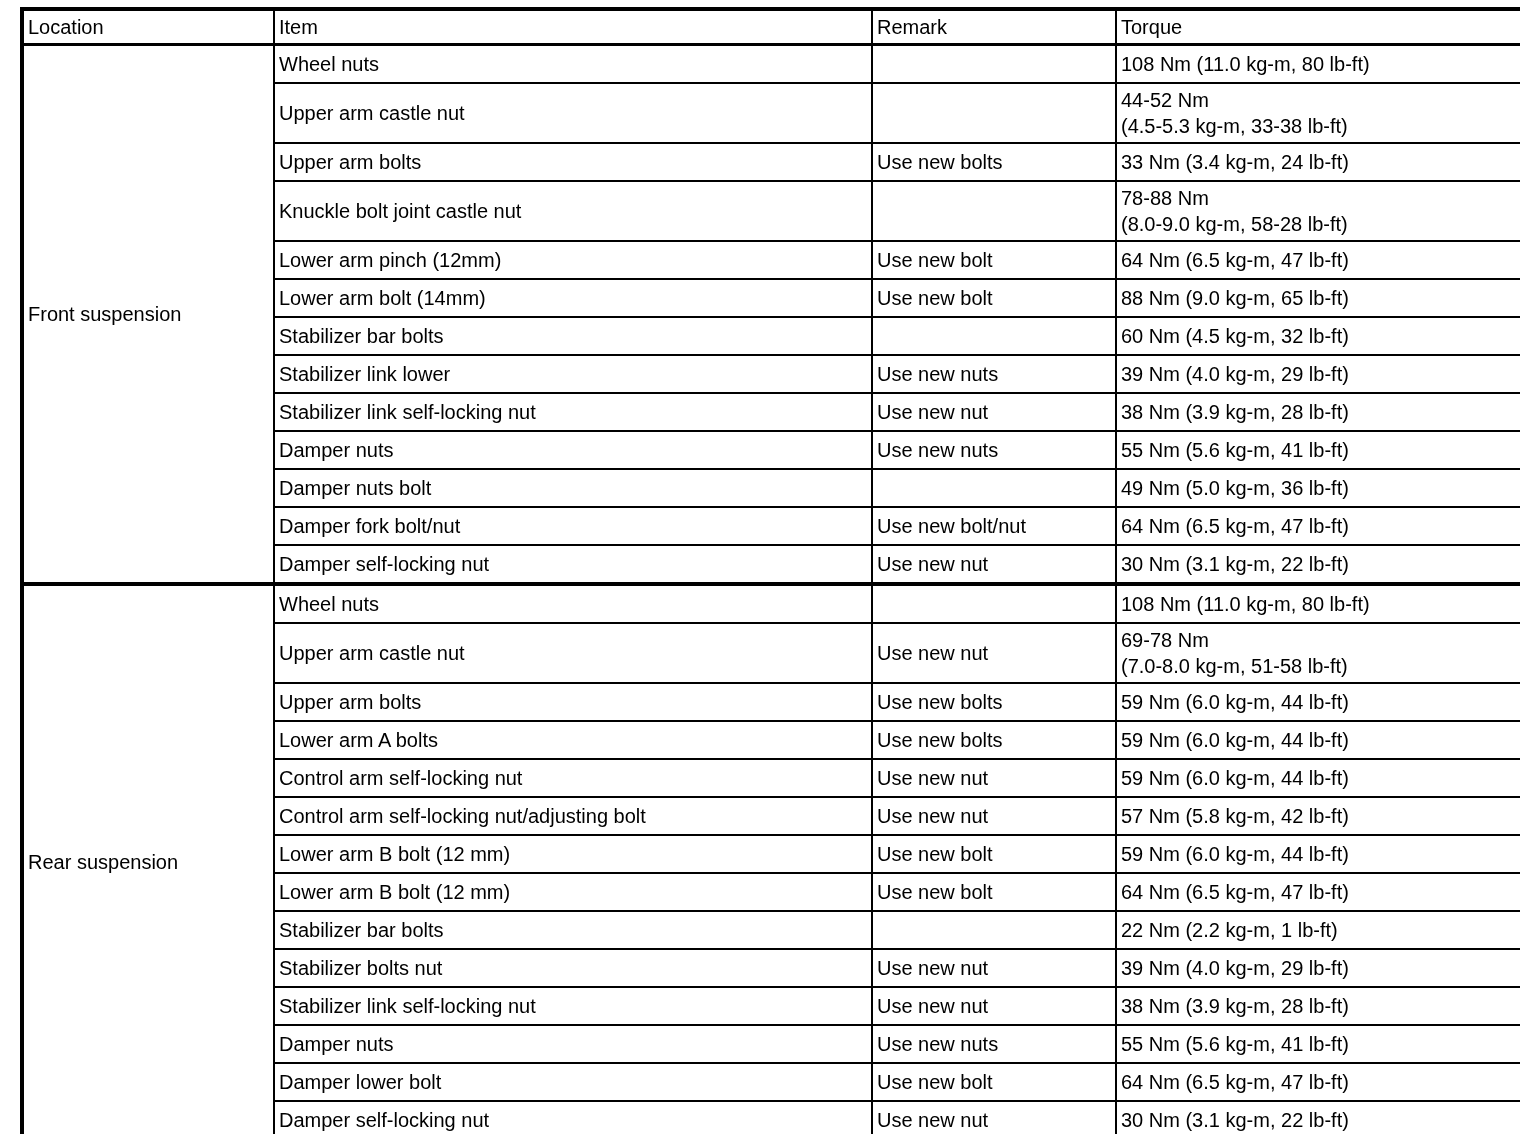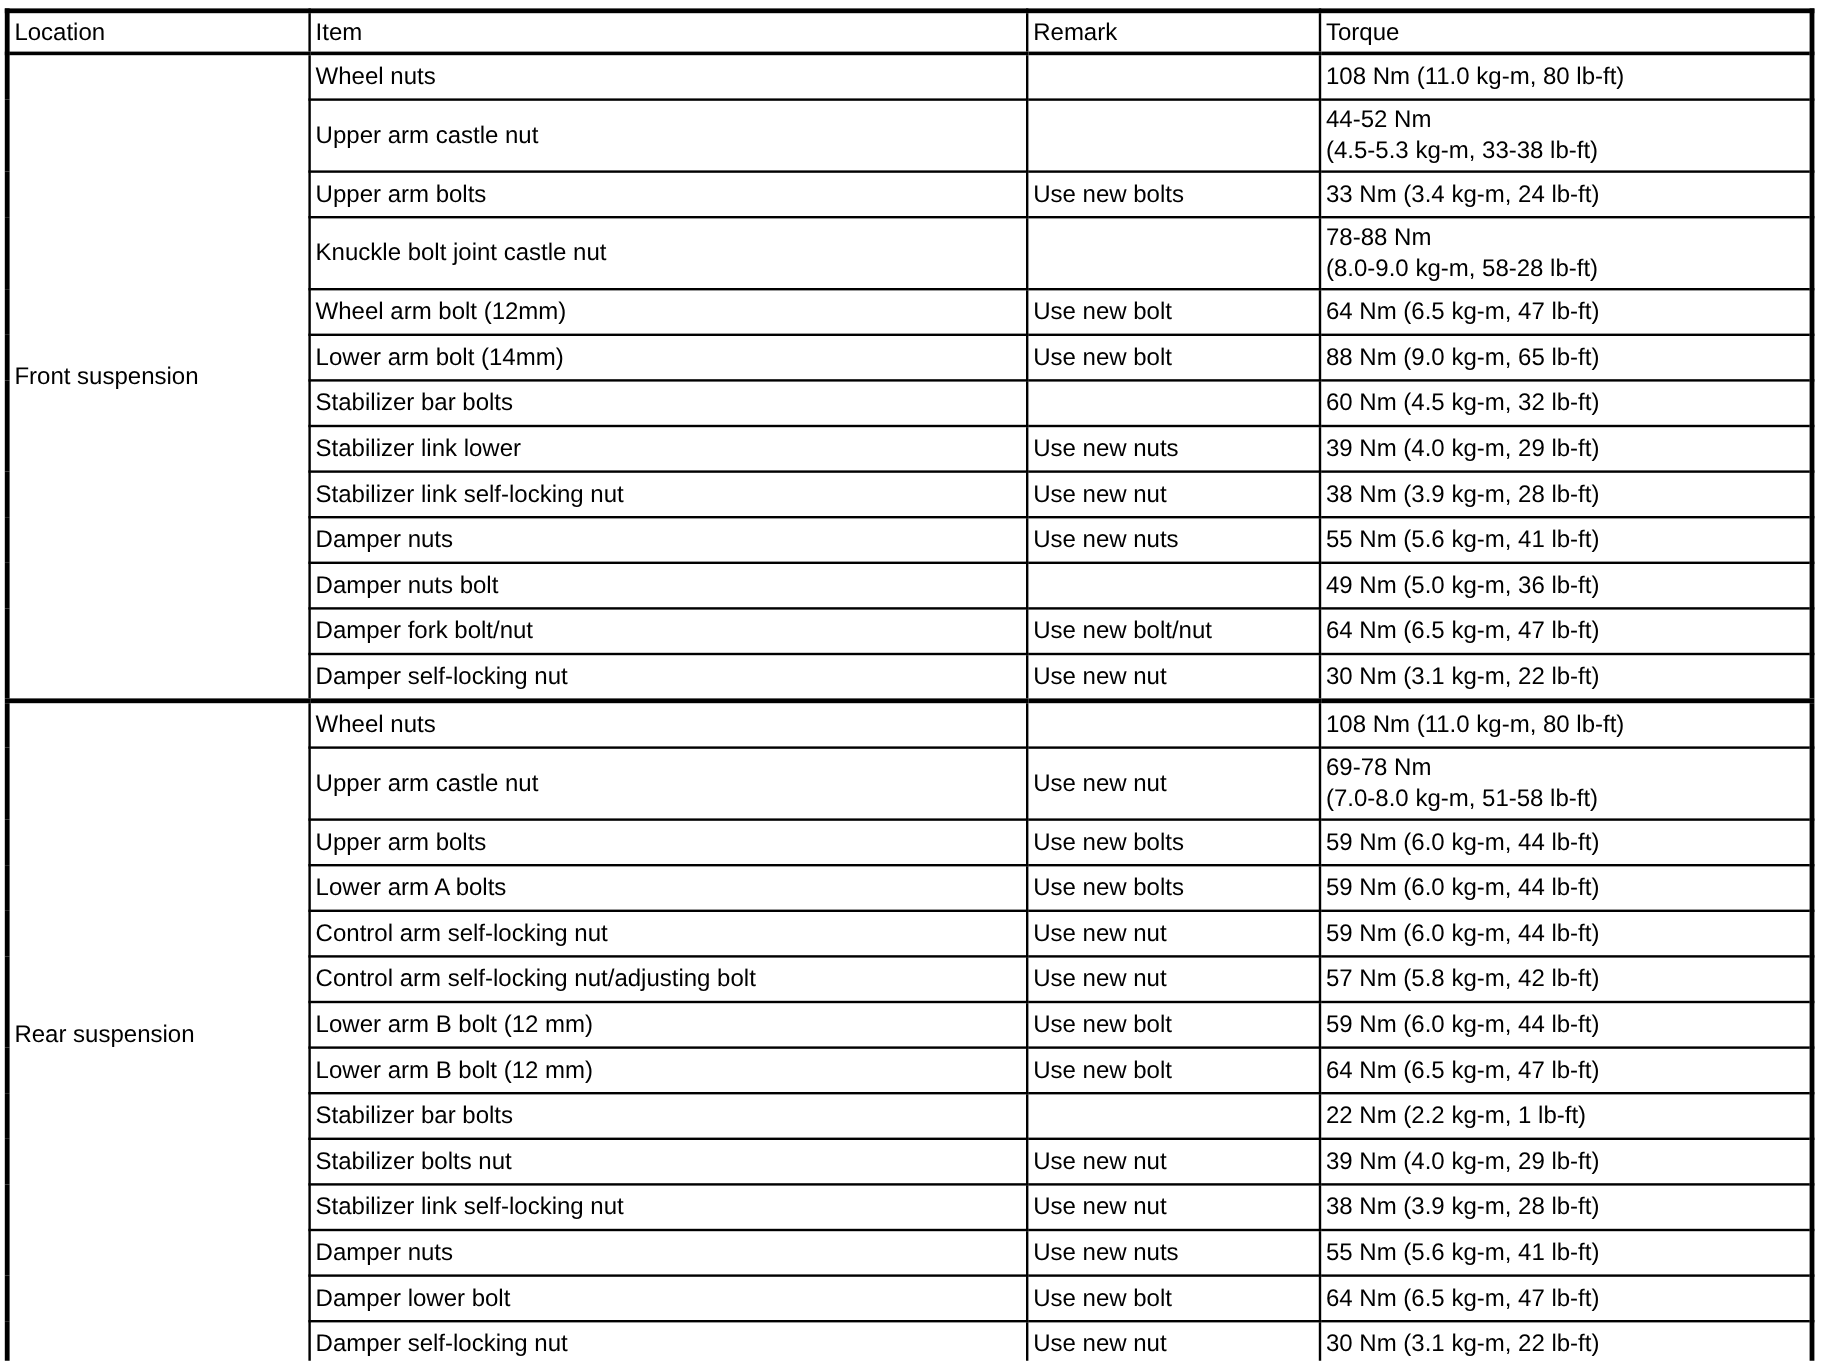--- a/index.html
+++ b/index.html
@@ -6,21 +6,21 @@
     margin: 0;
     padding: 0;
     background: #ffffff;
     font-family: "Liberation Sans", sans-serif;
     color: #000;
   }
   .page {
     width: 1520px;
     height: 1134px;
     box-sizing: border-box;
-    padding: 7px 4px;
+    padding: 7px 20px;
     background: #ffffff;
   }
   table.torque-table {
     border-collapse: collapse;
     table-layout: fixed;
     width: 1504px;
     border: 4px solid #000;
     font-size: 20px;
     line-height: 26px;
   }
@@ -87,21 +87,21 @@
           <td class="remark-cell">Use new bolts</td>
           <td class="torque-cell">33 Nm (3.4 kg-m, 24 lb-ft)</td>
         </tr>
         <tr>
           <td class="item-cell">Knuckle bolt joint castle nut</td>
           <td class="remark-cell"></td>
           <td class="torque-cell">78-88 Nm
 (8.0-9.0 kg-m, 58-28 lb-ft)</td>
         </tr>
         <tr>
-          <td class="item-cell">Wheel arm bolt (12mm)</td>
+          <td class="item-cell">Lower arm pinch (12mm)</td>
           <td class="remark-cell">Use new bolt</td>
           <td class="torque-cell">64 Nm (6.5 kg-m, 47 lb-ft)</td>
         </tr>
         <tr>
           <td class="item-cell">Lower arm bolt (14mm)</td>
           <td class="remark-cell">Use new bolt</td>
           <td class="torque-cell">88 Nm (9.0 kg-m, 65 lb-ft)</td>
         </tr>
         <tr>
           <td class="item-cell">Stabilizer bar bolts</td>

